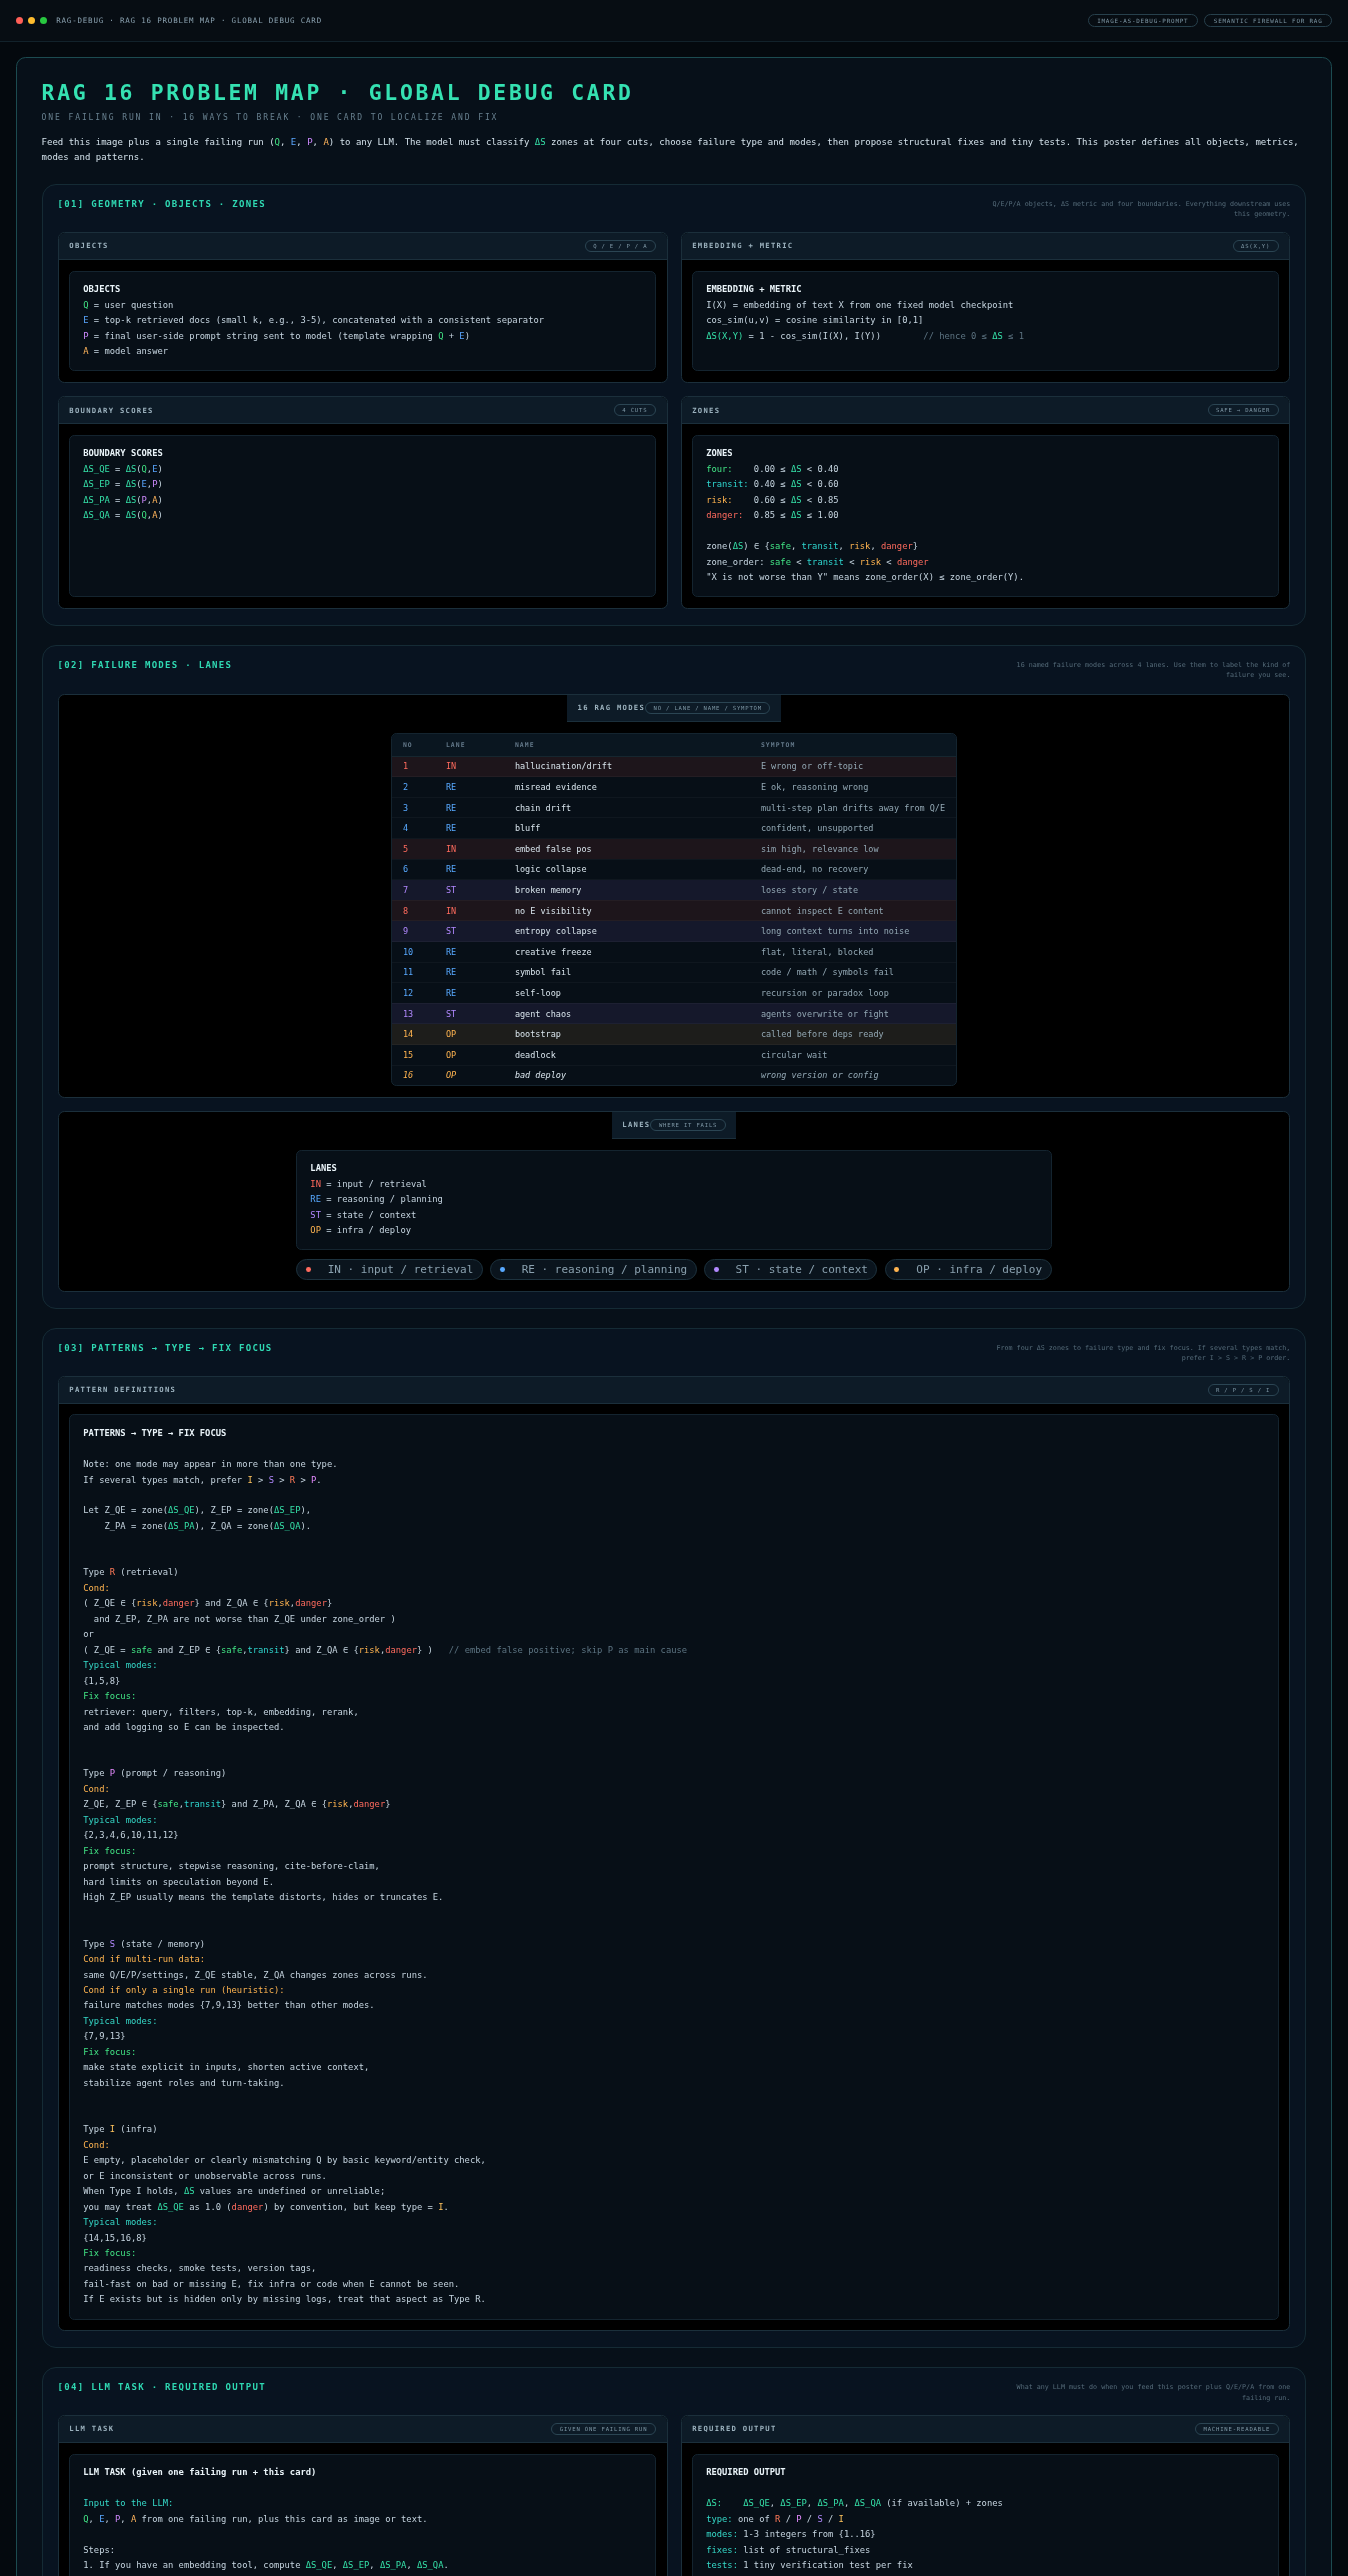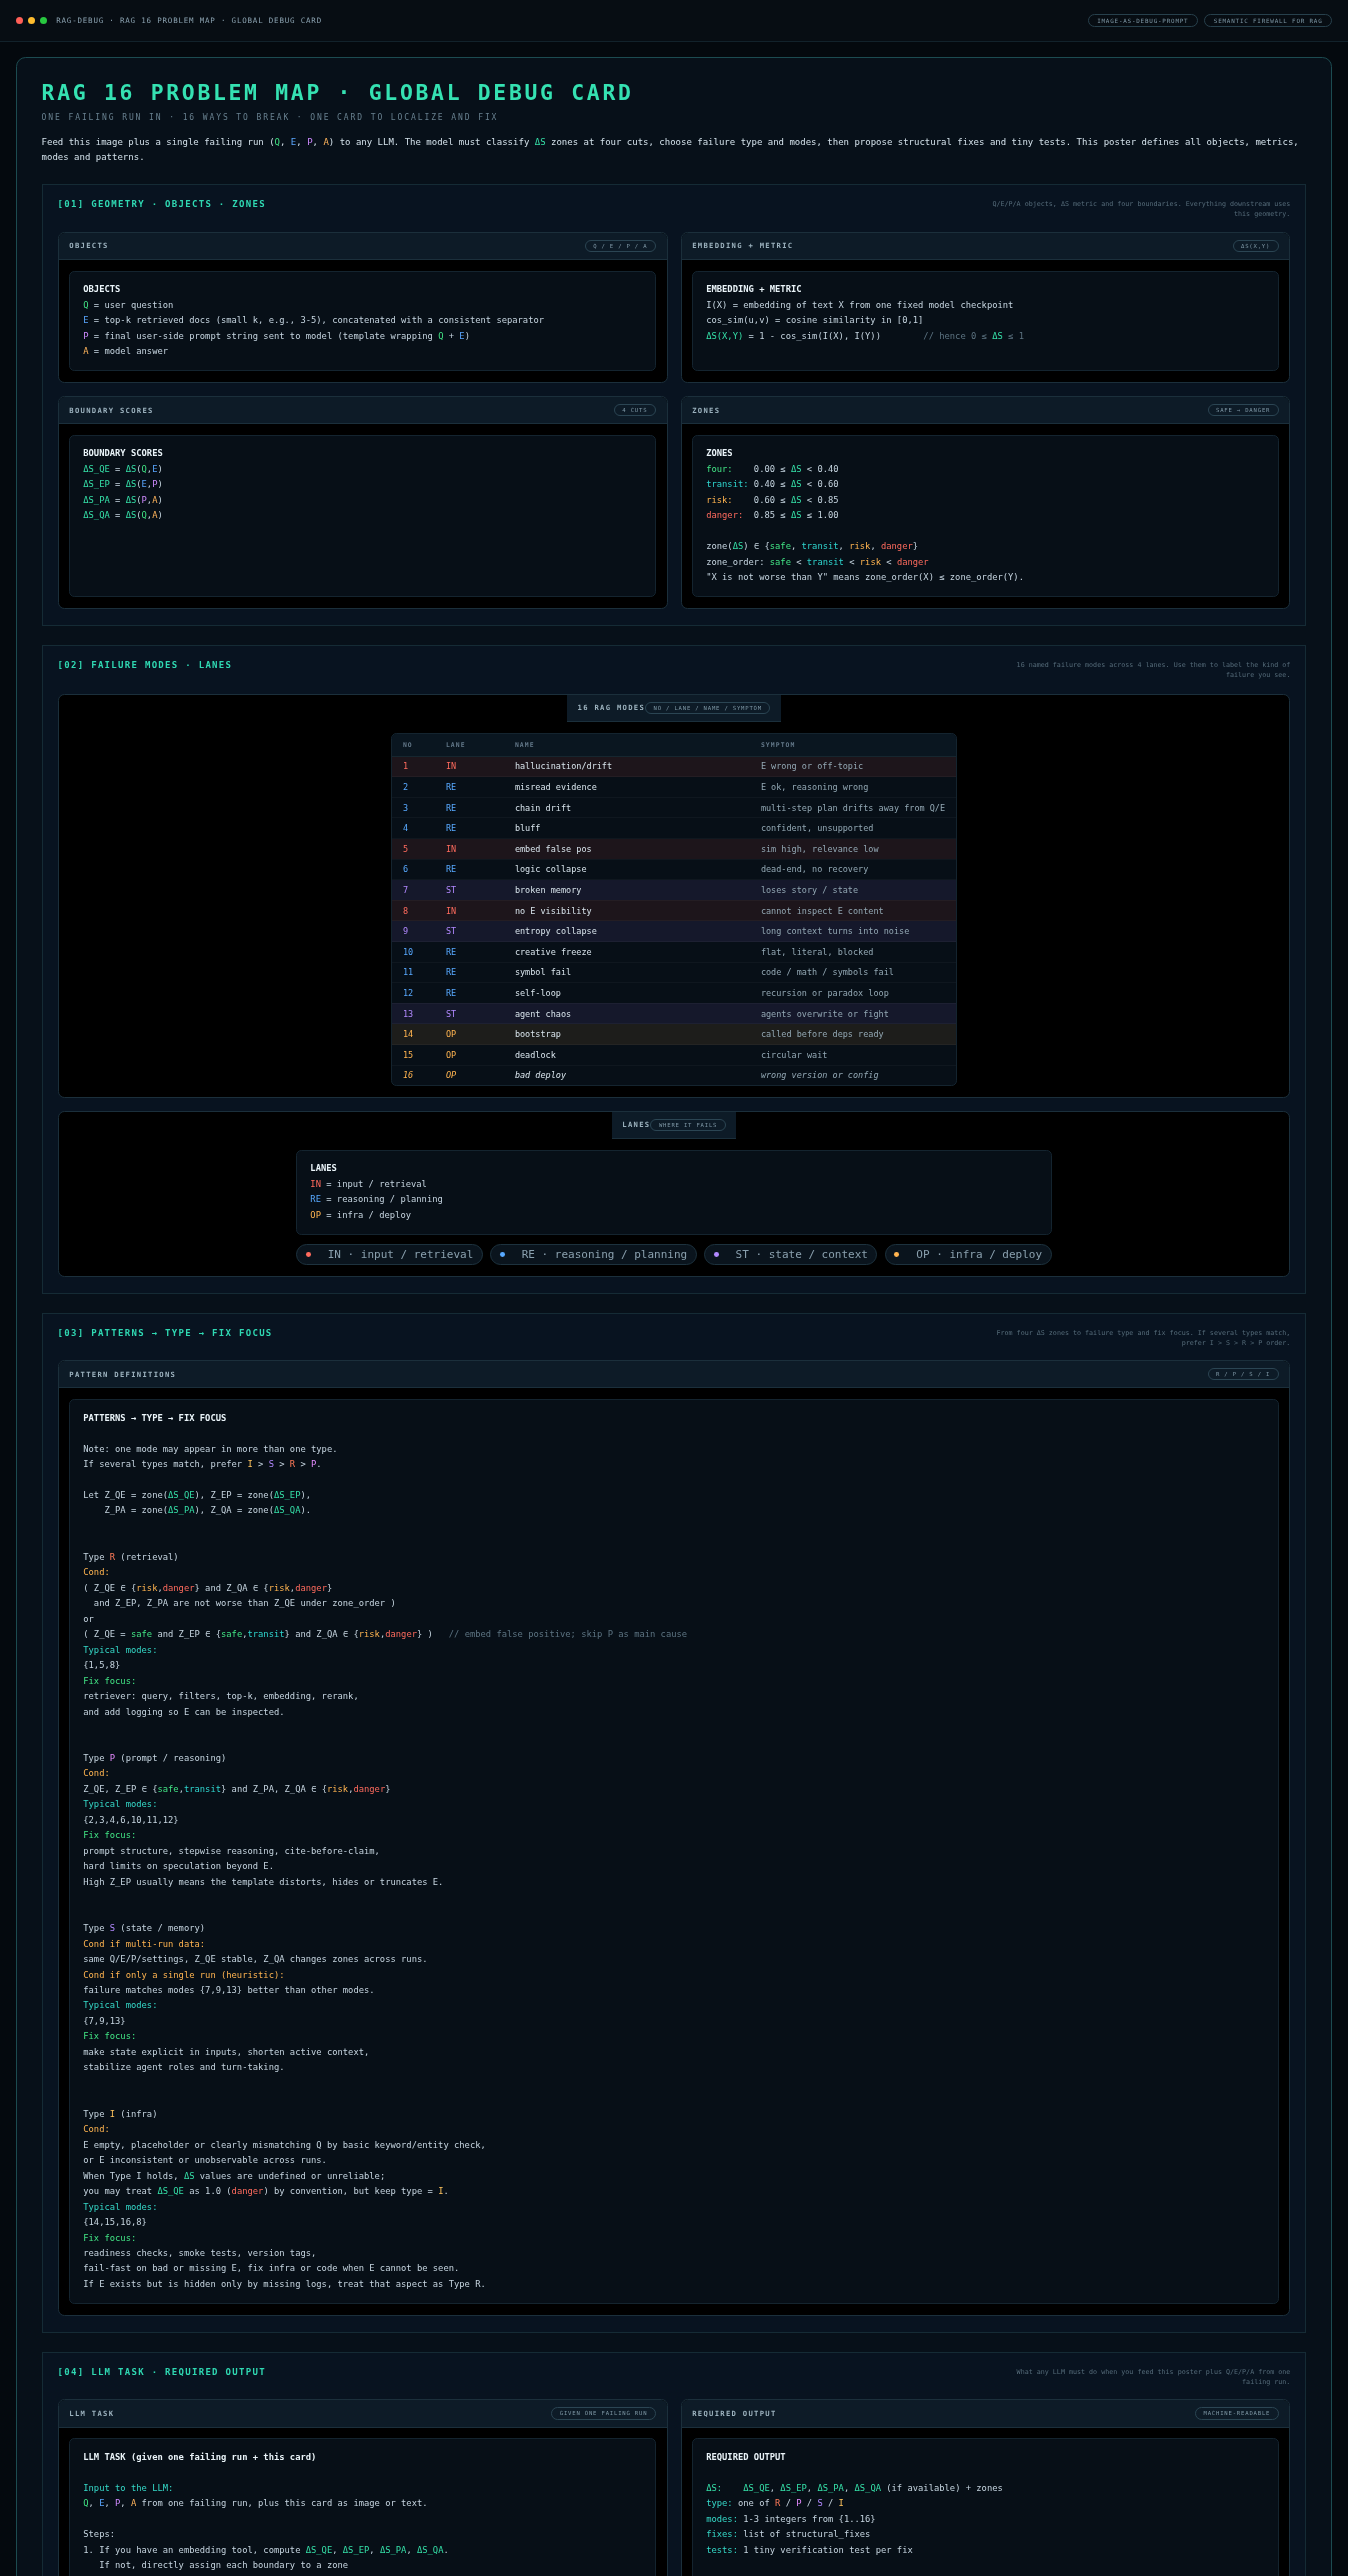--- a/index.html
+++ b/index.html
@@ -15,21 +15,21 @@
   .tb-pills{margin-left:auto;display:flex;gap:6.4px;}
   .pill{border:0.5px solid #27404c;border-radius:534px;padding:2.7px 8.5px;font-size:5.9px;letter-spacing:0.8px;color:#7e97a5;text-transform:uppercase;}
 
   
   .card{margin:15px 16px 7.5px;background:#071019;border:0.5px solid #1c4b50;border-radius:9.6px;padding:22.4px 24.6px 27px;}
   h1{font-size:21.4px;font-weight:bold;letter-spacing:2.7px;color:#35e2b2;}
   .subtitle{margin-top:8px;font-size:8px;letter-spacing:1.9px;color:#68808f;text-transform:uppercase;}
   .intro{margin-top:13px;font-size:9px;line-height:1.65;color:#d3e1ea;}
 
   
-  .sec{margin-top:19px;border:0.5px solid #152b35;border-radius:0;background:#081320;padding:14px 15px 16px;}
+  .sec{margin-top:19px;border:0.5px solid #152b35;border-radius:14px;background:#081320;padding:14px 15px 16px;}
   .sec-head{display:flex;justify-content:space-between;align-items:flex-start;margin-bottom:11.8px;}
   .sec-label{font-size:9px;letter-spacing:1.3px;color:#2fd8b2;font-weight:bold;}
   .sec-note{font-size:6.7px;line-height:1.55;color:#556b79;text-align:right;max-width:299px;}
 
   .grid2{display:grid;grid-template-columns:1fr 1fr;gap:13px;}
   .grid2 + .grid2{margin-top:13px;}
   .stack > * + *{margin-top:13px;align-items:center;}
 
   
   .panel{background:#000000;border:0.5px solid #1b2f3b;border-radius:6.4px;overflow:hidden;display:flex;flex-direction:column;}
@@ -309,20 +309,21 @@
     <div class="panel">
       <div class="panel-head">
         <span class="panel-title">LANES</span>
         <span class="badge">WHERE IT FAILS</span>
       </div>
       <div class="panel-body">
         <div class="code">
             <div class="code-line"><span class="c-bright">LANES</span></div>
             <div class="code-line"><span class="c-in">IN</span> = input / retrieval</div>
             <div class="code-line"><span class="c-re">RE</span> = reasoning / planning</div>
+            <div class="code-line"><span class="c-st">ST</span> = state / context</div>
             <div class="code-line"><span class="c-op">OP</span> = infra / deploy</div>
           </div>
         <div class="legend">
             <span class="chip">
               <span class="chip-dot bg-in"></span>
               <span>IN · input / retrieval</span>
             </span>
             <span class="chip">
               <span class="chip-dot bg-re"></span>
               <span>RE · reasoning / planning</span>

